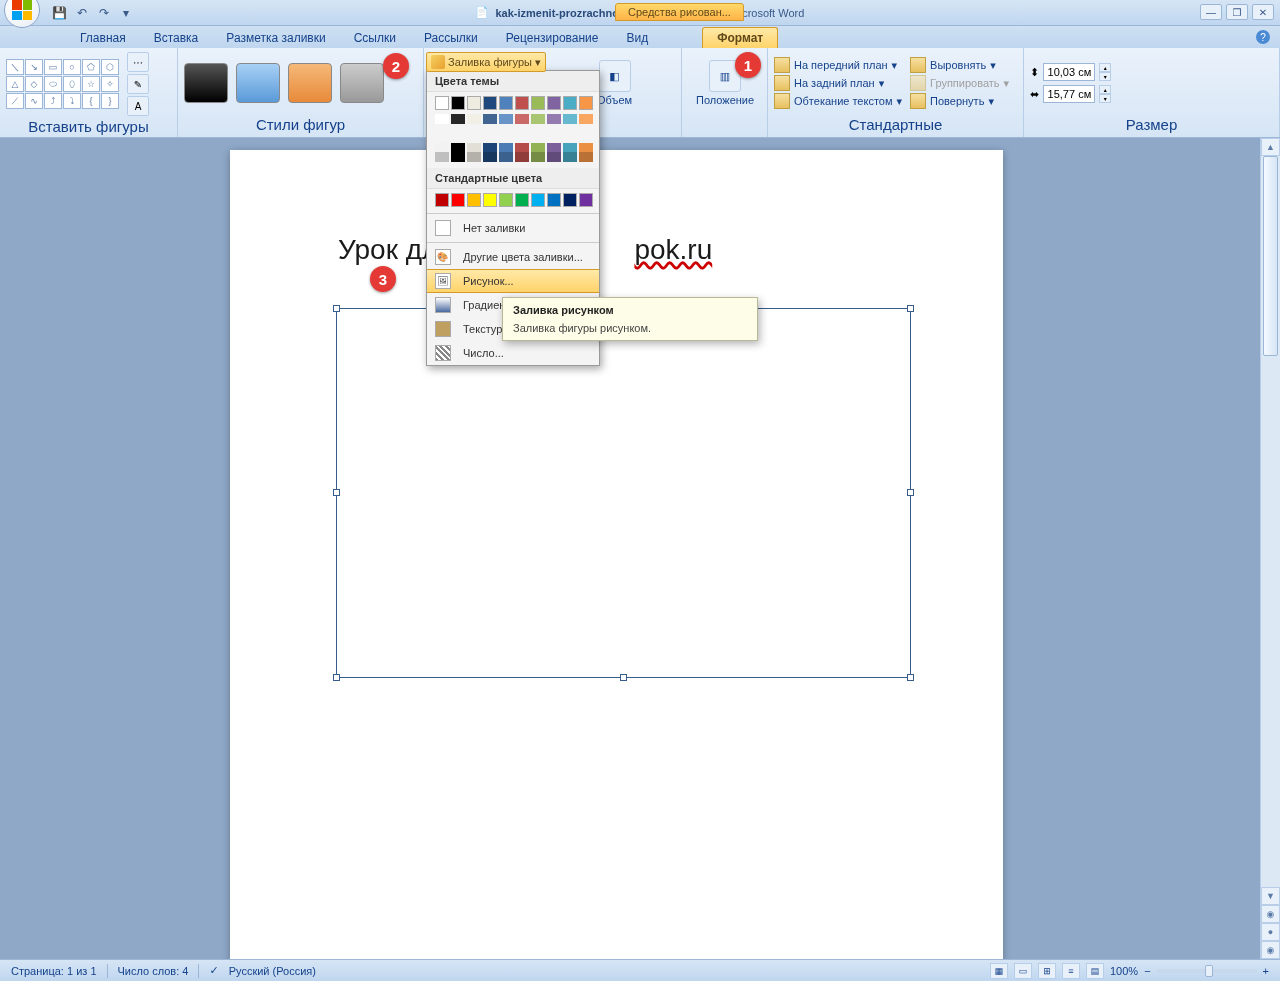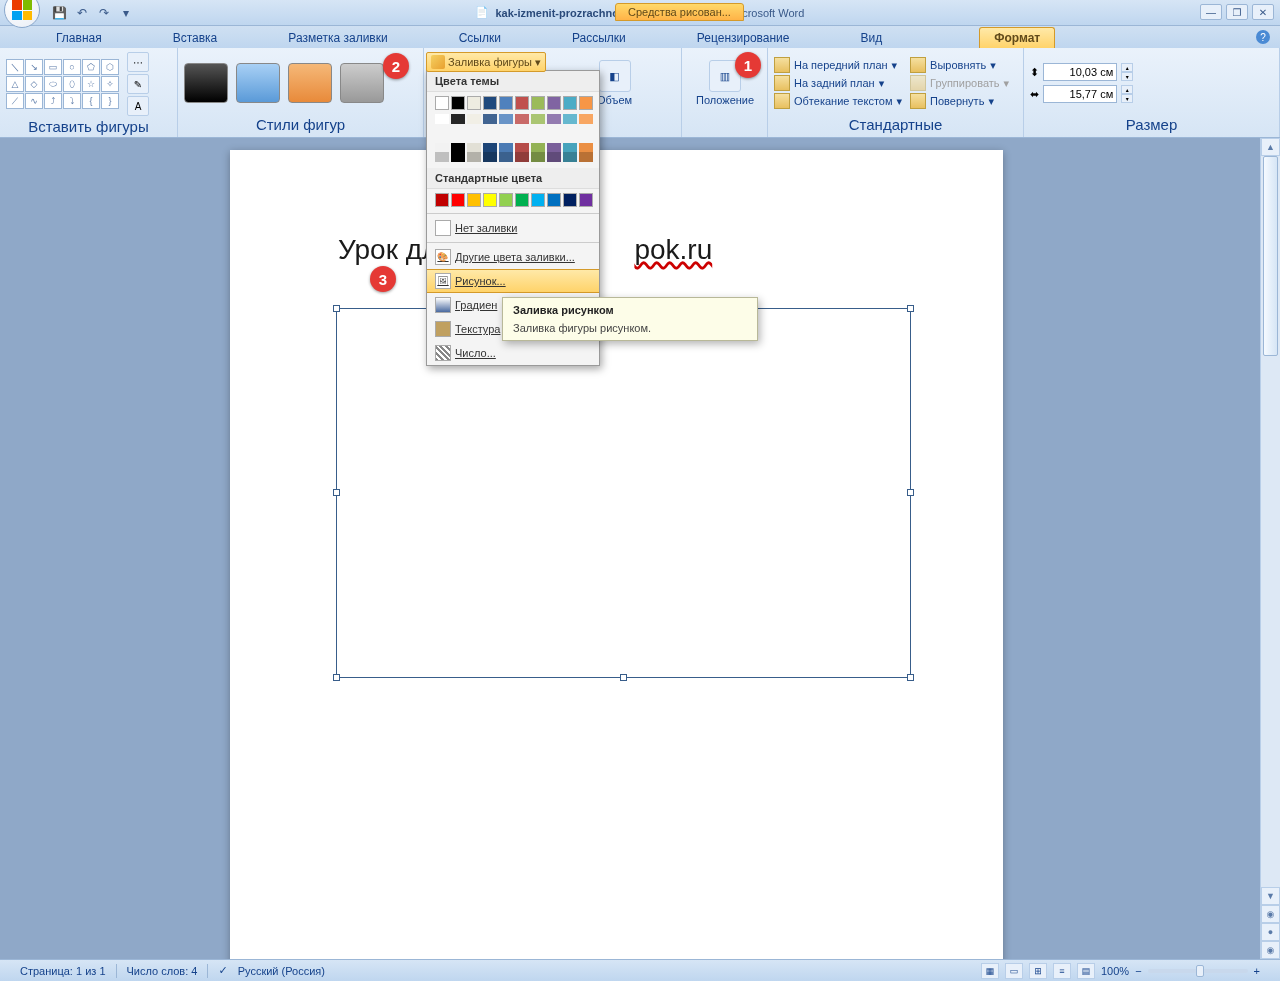--- a/index.html
+++ b/index.html
@@ -13,21 +13,21 @@
 .qat { display: flex; gap: 6px; margin-left: 6px; align-items: center; }
 .qat-btn { width: 16px; height: 16px; display:flex; align-items:center; justify-content:center; color:#3a5a8a; font-size:12px; }
 .title-text { position: absolute; left: 50%; transform: translateX(-50%); display:flex; align-items:center; gap:6px; }
 .title-doc { font-weight: bold; color: #2a4a7a; }
 .title-app { color: #3a5a8a; }
 .context-tab-label { position: absolute; left: 615px; top: 3px; background: linear-gradient(#ffd96a,#ffb347); padding: 2px 12px; border-radius: 3px 3px 0 0; font-size: 11px; color: #614a1a; border:1px solid #d49a2a; }
 .win-controls { position: absolute; right: 6px; top: 4px; display: flex; gap: 4px; }
 .win-btn { width: 22px; height: 16px; background: #e8f0fa; border: 1px solid #9bb6d6; border-radius: 2px; display:flex;align-items:center;justify-content:center;font-size:10px;color:#3a5a8a; }
 
 
-.ribbon-tabs { height: 22px; background: linear-gradient(#cfe0f2,#bfd6ef); display: flex; align-items: flex-end; padding-left: 42px; font-size: 12px; color: #15428b; position:relative;gap:43px; }
+.ribbon-tabs { height: 22px; background: linear-gradient(#cfe0f2,#bfd6ef); display: flex; align-items: flex-end; padding-left: 66px; font-size: 12px; color: #15428b; position:relative; }
 .ribbon-tab { padding: 3px 14px; cursor: pointer; }
 .ribbon-tab.active { background: linear-gradient(#ffe9a8,#ffd36a); border: 1px solid #d49a2a; border-bottom: none; border-radius: 3px 3px 0 0; color: #614a1a; font-weight:bold; }
 .ribbon-tab.context { margin-left: 40px; }
 .help-icon { position:absolute; right:10px; top:4px; width:14px;height:14px;border-radius:50%;background:#4a8ad4;color:#fff;font-size:10px;display:flex;align-items:center;justify-content:center; }
 
 
 .ribbon { height: 90px; background: linear-gradient(#eaf2fb,#d6e5f5); border-bottom: 1px solid #9bb6d6; display: flex; }
 .group { border-right: 1px solid #b8cee8; display: flex; flex-direction: column; justify-content: space-between; padding: 4px 6px 2px; }
 .group-label { font-size: 15px; color: #15428b; text-align: center; padding: 2px 0; }
 .group-body { flex: 1; display: flex; align-items: center; gap: 4px; }
@@ -46,21 +46,21 @@
 
 .big-btn { display:flex; flex-direction:column; align-items:center; gap:2px; padding:4px 8px; font-size:11px; color:#15428b; }
 .big-icon { width:32px; height:32px; background:#e8f0fa; border:1px solid #b8cee8; border-radius:3px; display:flex;align-items:center;justify-content:center; }
 
 .arrange-btns { display:grid; grid-template-columns:auto auto; gap:2px 8px; font-size:11px; color:#15428b; }
 .arrange-item { display:flex; align-items:center; gap:4px; white-space:nowrap; }
 .small-icon { width:16px;height:16px;background:linear-gradient(#f5e0a0,#e8c060);border:1px solid #c0a040;display:inline-block; }
 
 .size-inputs { display:flex; flex-direction:column; gap:4px; }
 .size-row { display:flex; align-items:center; gap:4px; font-size:11px; }
-.size-field { width:74px; height:18px; border:1px solid #9bb6d6; background:#fff; font-size:11px; padding:8px 3px; display:flex;align-items:center;justify-content:flex-end; }
+.size-field { width:52px; height:18px; border:1px solid #9bb6d6; background:#fff; font-size:11px; padding:8px 3px; display:flex;align-items:center;justify-content:flex-end; }
 .spinner { width:12px; display:flex; flex-direction:column; }
 .spin-btn { height:9px; background:#e8f0fa; border:1px solid #b8cee8; font-size:6px; display:flex;align-items:center;justify-content:center; }
 
 
 .doc-area { position: absolute; top: 138px; left: 0; right: 20px; bottom: 22px; background: #8fa8c8; overflow: hidden; }
 .page { position: absolute; left: 230px; top: 12px; width: 773px; height: 1000px; background: #fff; box-shadow: 0 2px 8px rgba(0,0,0,0.3); }
 .doc-text { position:absolute; left:108px; top:82px; font-family: Calibri, sans-serif; font-size:28px; color:#1a1a1a; }
 .url-part { text-decoration: underline wavy #c00; text-decoration-skip-ink:none; }
 
 .canvas-rect { position:absolute; left:106px; top:158px; width:575px; height:370px; border:1px solid #385d8a; background:transparent; }
@@ -71,39 +71,39 @@
 
 
 .color-panel { position:absolute; left:426px; top:70px; width:174px; background:#f4f4f4; border:1px solid #9a9a9a; box-shadow:2px 3px 8px rgba(0,0,0,0.35); z-index:150; font-size:11px; color:#333; }
 .cp-header { background:#eee; padding:4px 8px; font-weight:bold; border-bottom:1px solid #ddd; }
 .cp-grid { display:grid; grid-template-columns:repeat(10,14px); gap:2px; padding:4px 8px; }
 .cp-cell { width:14px; height:14px; border:1px solid #aaa; }
 .cp-col-strip { display:grid; grid-template-columns:repeat(10,14px); gap:2px; padding:0 8px 6px; }
 .cp-tint { width:14px; height:48px; display:flex; flex-direction:column; }
 .cp-tint span{flex:1;}
 .cp-sep { height:1px; background:#ccc; margin:2px 0; }
-.cp-item { display:flex; align-items:center; gap:4px; padding:4px 8px; cursor:pointer;text-decoration:underline; }
+.cp-item { display:flex; align-items:center; gap:12px; padding:4px 8px; cursor:pointer; }
 .cp-item:hover, .cp-item.hover { background:linear-gradient(#ffe9a8,#ffd36a); border-top:1px solid #d49a2a; border-bottom:1px solid #d49a2a; padding-top:3px; padding-bottom:3px; }
 .cp-item-icon { width:16px;height:16px;border:1px solid #aaa;background:#fff;display:flex;align-items:center;justify-content:center;font-size:9px; }
 .arrow-r { margin-left:auto; font-size:9px; color:#666; }
 
 
 .tooltip { position:absolute; left:502px; top:297px; width:256px; background:#fdfde8; border:1px solid #b8b898; box-shadow:2px 3px 8px rgba(0,0,0,0.3); padding:6px 10px; font-size:11px; color:#444; z-index:160; }
 .tooltip-title { font-weight:bold; margin-bottom:6px; color:#222; }
 
 
 .badge { position:absolute; width:26px; height:26px; border-radius:50%; background:#e53935; color:#fff; font-weight:bold; font-size:15px; display:flex; align-items:center; justify-content:center; z-index:300; box-shadow:0 1px 3px rgba(0,0,0,0.4); }
 
 
 .vscroll { position:absolute; right:0; top:138px; bottom:22px; width:20px; background:#dde8f5; border-left:1px solid #b8cee8; }
 .vscroll .btn{height:18px;background:#e8f0fa;border:1px solid #b8cee8;display:flex;align-items:center;justify-content:center;font-size:9px;color:#5a7aa8;}
 .vscroll .thumb{position:absolute;top:18px;left:2px;right:2px;height:200px;background:linear-gradient(90deg,#f5faff,#d6e5f5);border:1px solid #9bb6d6;border-radius:2px;}
 
 
-.statusbar { position:absolute; bottom:0; left:0; right:0; height:22px; background:linear-gradient(#d6e5f5,#bfd6ef); border-top:1px solid #9bb6d6; display:flex; align-items:center; font-size:11px; color:#15428b; padding:0 20px; gap:10px; }
+.statusbar { position:absolute; bottom:0; left:0; right:0; height:22px; background:linear-gradient(#d6e5f5,#bfd6ef); border-top:1px solid #9bb6d6; display:flex; align-items:center; font-size:11px; color:#15428b; padding:0 11px; gap:10px; }
 .status-sep { width:1px; height:14px; background:#9bb6d6; }
 .status-right { margin-left:auto; display:flex; align-items:center; gap:6px; }
 .view-btn { width:18px;height:16px;border:1px solid #b8cee8;background:#e8f0fa;display:flex;align-items:center;justify-content:center;font-size:9px; }
 .zoom-slider { width:100px; height:4px; background:#c8d8ec; position:relative; border-radius:2px; }
 .zoom-thumb { position:absolute; left:48px; top:-4px; width:8px; height:12px; background:#e8f0fa; border:1px solid #9bb6d6; border-radius:2px; }
 </style>
 </head>
 <body>
 
 <div class="titlebar">

